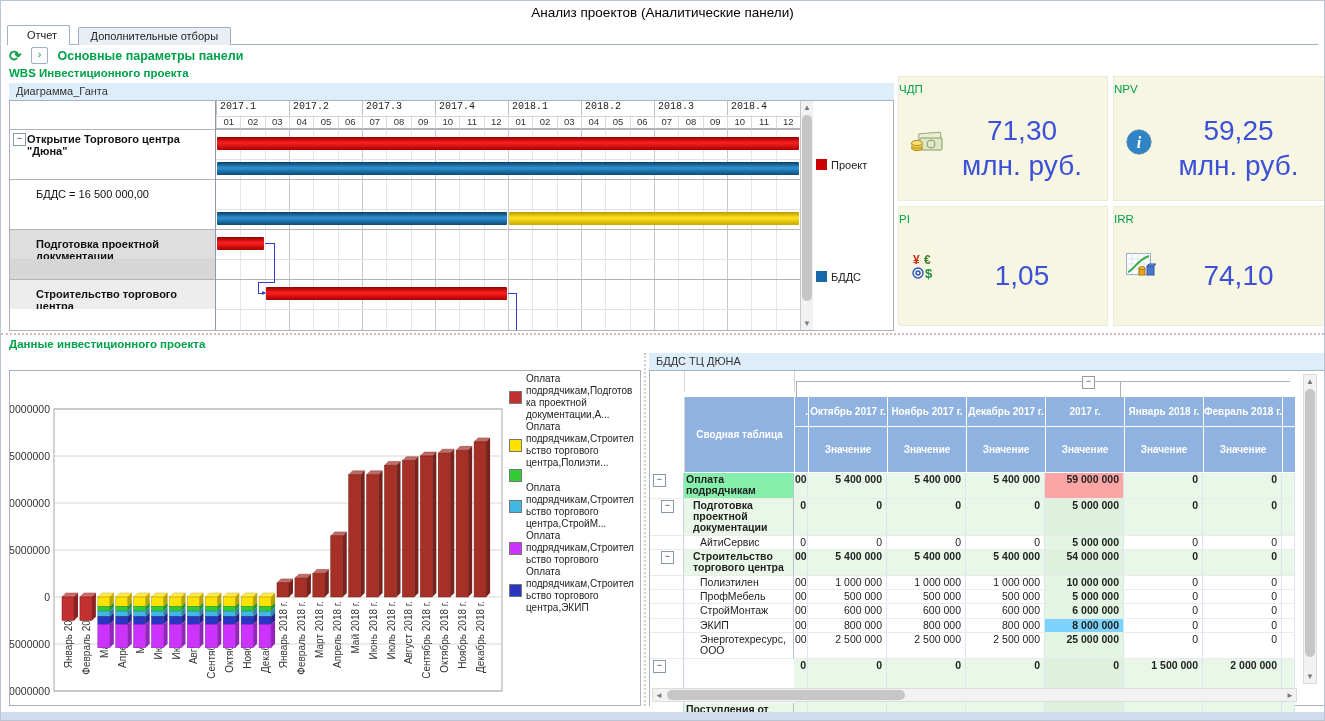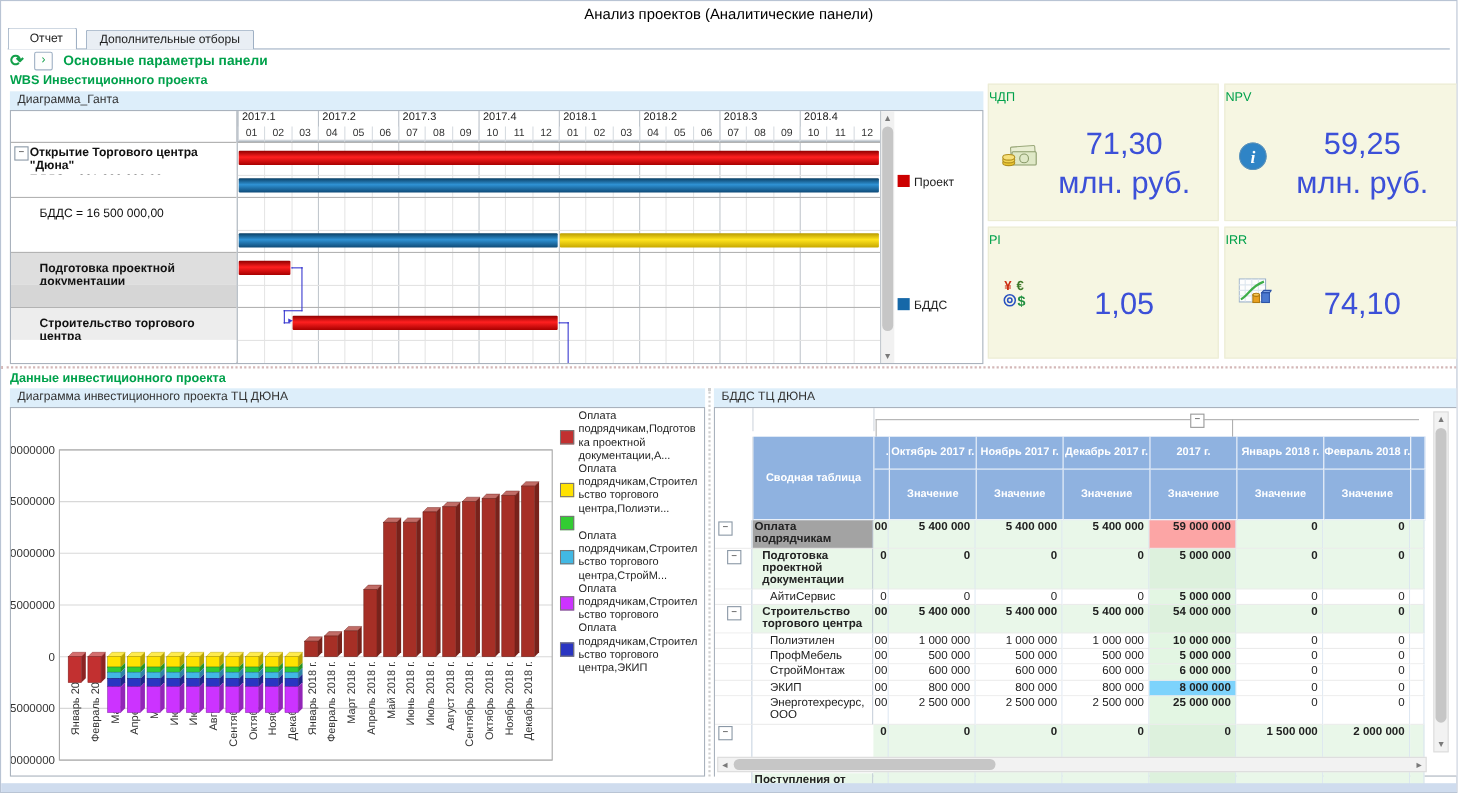--- a/index.html
+++ b/index.html
@@ -22,22 +22,22 @@
   .params-label{color:#00a14b;font-size:12.5px;font-weight:bold;vertical-align:middle;}
   .green-link{position:absolute;color:#00a14b;font-size:11.5px;font-weight:bold;}
   
   .panel-header{position:absolute;left:0;right:0;top:0;height:17px;background:#ddeefa;
                 font-size:11px;color:#333;line-height:17px;padding-left:7px;box-sizing:border-box;}
   .panel-body{position:absolute;left:0;right:0;top:17px;bottom:0;background:#fff;border:1px solid #a9b2bd;box-sizing:border-box;}
   
   #gantt-panel{left:8px;top:82px;width:885px;height:248px;}
   .g-label-col{position:absolute;left:0;top:0;width:206px;height:100%;border-right:1px solid #8f9aa6;box-sizing:border-box;}
   .g-chart{position:absolute;left:206px;top:0;width:584px;height:100%;overflow:hidden;}
-  .g-qcell{position:absolute;top:0;height:27px;font-size:10px;color:#222;padding-left:3px;box-sizing:border-box;
-           border-left:1px solid #b9c0c8;border-bottom:1px solid #cfd5db;}
+  .g-qcell{position:absolute;top:0;height:16px;font-size:10px;color:#222;padding-left:3px;box-sizing:border-box;
+           border-left:1px solid #b9c0c8;border-bottom:1px solid #cfd5db;font-family:Liberation Mono, monospace;}
   .g-mcell{position:absolute;top:14px;height:14px;font-size:9.5px;color:#333;text-align:center;line-height:14px;
            border-left:1px solid #d7dce1;border-bottom:1px solid #aab3bc;box-sizing:border-box;}
   .g-vline{position:absolute;top:28px;bottom:0;width:0;border-left:1px solid #e6e6e6;}
   .g-vline.q{border-left:1px solid #c2c8ce;}
   .g-hline{position:absolute;left:0;right:0;height:0;border-top:1px solid #e3e3e3;}
   .g-hline.task{border-top:1px solid #b3b3b3;}
   .g-bar{position:absolute;height:13px;border-radius:1px;}
   .g-bar.red{background:linear-gradient(#8f0000,#ff2020 45%,#a80000);}
   .g-bar.blue{background:linear-gradient(#0a3e63,#2f92d4 45%,#0e4a77);}
   .g-bar.yellow{background:linear-gradient(#b89a00,#ffe41e 45%,#c7a800);}
@@ -278,21 +278,20 @@
   <div class="kpi-value-wrap">
     <span>74,10</span>
     <span></span>
   </div>
 </div>
 
 <div class="split-h"></div>
 <div class="green-link" style="left:8px;top:337px;">Данные инвестиционного проекта</div>
 
 <div class="abs" id="chart-panel">
-  <div class="panel-header">Диаграмма инвестиционного проекта ТЦ ДЮНА</div>
   <div class="panel-body">
     <div id="inv-svg-holder" style="position:absolute;left:0;top:0;width:497px;height:333px;"><svg width="497" height="333" xmlns="http://www.w3.org/2000/svg" font-family="Liberation Sans, sans-serif">
           <line x1="44" y1="38" x2="492" y2="38" stroke="#d8d8d8"></line>
           <text x="40" y="41.5" text-anchor="end" font-size="10.5" fill="#333">20000000</text>
           <line x1="44" y1="85" x2="492" y2="85" stroke="#d8d8d8"></line>
           <text x="40" y="88.5" text-anchor="end" font-size="10.5" fill="#333">15000000</text>
           <line x1="44" y1="132" x2="492" y2="132" stroke="#d8d8d8"></line>
           <text x="40" y="135.5" text-anchor="end" font-size="10.5" fill="#333">10000000</text>
           <line x1="44" y1="179" x2="492" y2="179" stroke="#d8d8d8"></line>
           <text x="40" y="182.5" text-anchor="end" font-size="10.5" fill="#333">5000000</text>
@@ -549,21 +548,21 @@
             </div>
           </div>
         </div>
       </div>
 
     <div id="pv-rows">
         <div class="pv-row">
           <div class="pv-cell pv-tree" style="width: 34px; flex: 0 0 34px; padding: 0px;">
             <div class="pv-exp" style="left: 3px;">−</div>
           </div>
-          <div class="pv-cell" style="width: 110px; flex: 0 0 110px; background: #a3a3a3; padding-left: 2px; font-weight: bold; border-right: 1px solid rgb(185, 196, 210);">Оплата подрядчикам</div>
+          <div class="pv-cell" style="width: 110px; flex: 0 0 110px; background: #86efac; padding-left: 2px; font-weight: bold; border-right: 1px solid rgb(185, 196, 210);">Оплата подрядчикам</div>
           <div class="pv-cell pv-val" style="width: 14px; flex: 0 0 14px; background: rgb(233, 247, 233); font-weight: bold; padding: 1px;">00</div>
           <div class="pv-cell pv-val" style="width: 79px; flex: 0 0 79px; background: rgb(233, 247, 233); font-weight: bold; padding: 1px 4px 1px 2px;">5 400 000</div>
           <div class="pv-cell pv-val" style="width: 79px; flex: 0 0 79px; background: rgb(233, 247, 233); font-weight: bold; padding: 1px 4px 1px 2px;">5 400 000</div>
           <div class="pv-cell pv-val" style="width: 79px; flex: 0 0 79px; background: rgb(233, 247, 233); font-weight: bold; padding: 1px 4px 1px 2px;">5 400 000</div>
           <div class="pv-cell pv-val" style="width: 79px; flex: 0 0 79px; background: #fca5a5; font-weight: bold; padding: 1px 4px 2px 2px;">59 000 000</div>
           <div class="pv-cell pv-val" style="width: 79px; flex: 0 0 79px; background: rgb(233, 247, 233); font-weight: bold; padding: 1px 4px 1px 2px;">0</div>
           <div class="pv-cell pv-val" style="width: 79px; flex: 0 0 79px; background: rgb(233, 247, 233); font-weight: bold; padding: 1px 4px 1px 2px;">0</div>
           <div class="pv-cell" style="width: 13px; flex: 0 0 13px; background: rgb(233, 247, 233);"></div>
         </div>
         <div class="pv-row">

